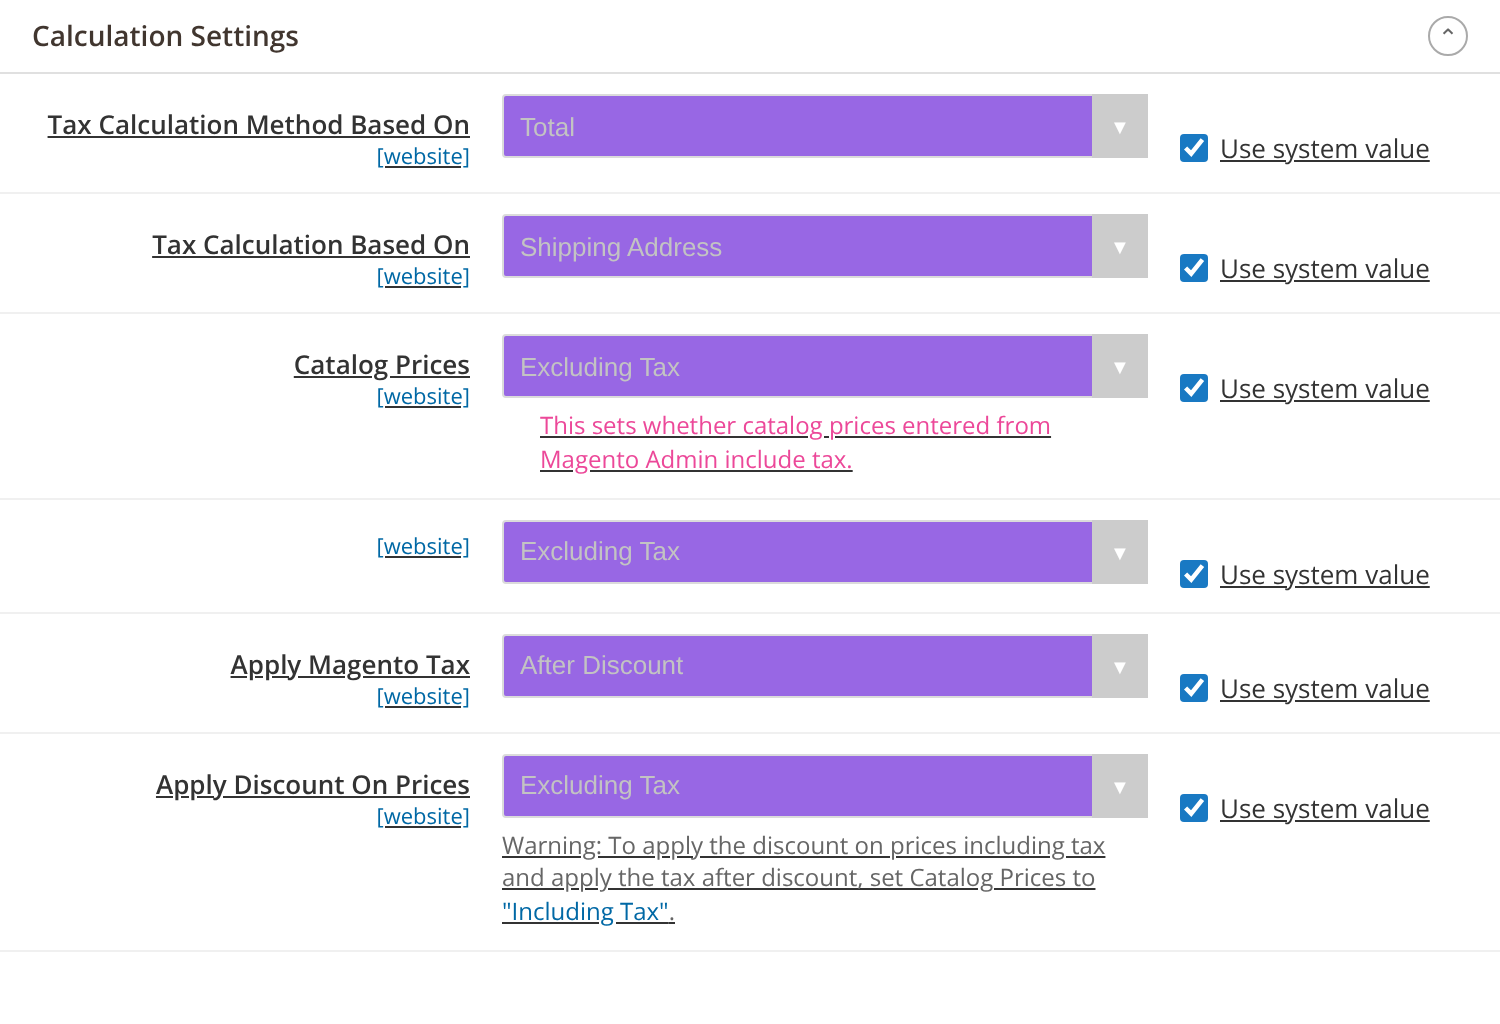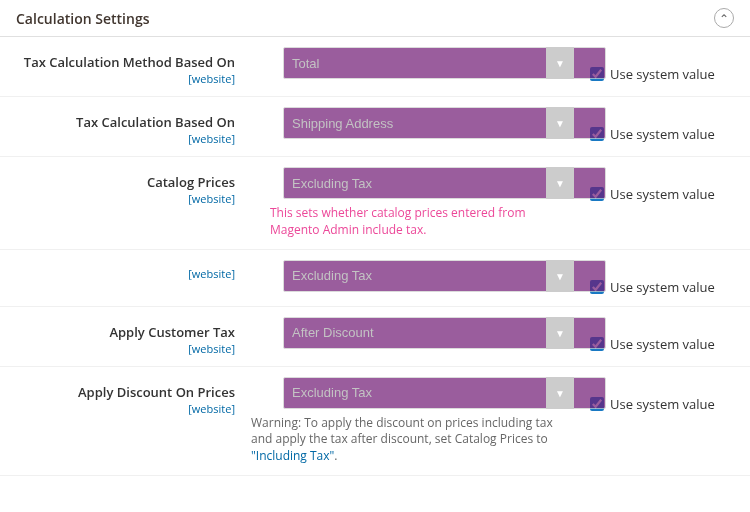--- a/index.html
+++ b/index.html
@@ -42,20 +42,21 @@
     .settings-table {
       width: 100%;
       padding: 0;
     }
 
     .settings-row {
       display: flex;
       align-items: flex-start;
       padding: 10px 16px;
       border-bottom: 1px solid #f0f0f0;
+      text-decoration: underline;
     }
 
     .settings-row:last-child {
       border-bottom: none;
     }
 
     .label-col {
       width: 235px;
       min-width: 235px;
       text-align: right;
@@ -87,28 +88,27 @@
       position: relative;
       display: inline-block;
       width: 100%;
     }
 
     .form-select {
       width: 100%;
       padding: 5px 28px 5px 8px;
       border: 1px solid #ccc;
       border-radius: 2px;
-      background: #701a75;
+      background: #6d28d9;
       color: #666;
       font-size: 13px;
       appearance: none;
       -webkit-appearance: none;
       cursor: pointer;
       height: 32px;
-      margin-left: 32px;
     }
 
     .select-arrow {
       position: absolute;
       right: 0;
       top: 0;
       bottom: 0;
       width: 28px;
       background: #ccc;
       display: flex;
@@ -230,21 +230,21 @@
       </div>
       <div class="action-col">
         <label class="checkbox-label">
           <input type="checkbox" class="checkbox-input" checked="" style="">
           <span>Use system value</span>
         </label>
       </div>
     </div>
     <div class="settings-row">
       <div class="label-col">
-        <span class="label-main">Apply Customer Tax</span>
+        <span class="label-main">Apply Magento Tax</span>
         <span class="label-sub">[website]</span>
       </div>
       <div class="control-col">
         <div class="select-wrapper"><select class="form-select" disabled="" style="color: rgb(170, 170, 170);"><option value="After Discount">After Discount</option><option value="Before Discount">Before Discount</option></select><div class="select-arrow">▼</div></div>
       </div>
       <div class="action-col">
         <label class="checkbox-label">
           <input type="checkbox" class="checkbox-input" checked="" style="">
           <span>Use system value</span>
         </label>

